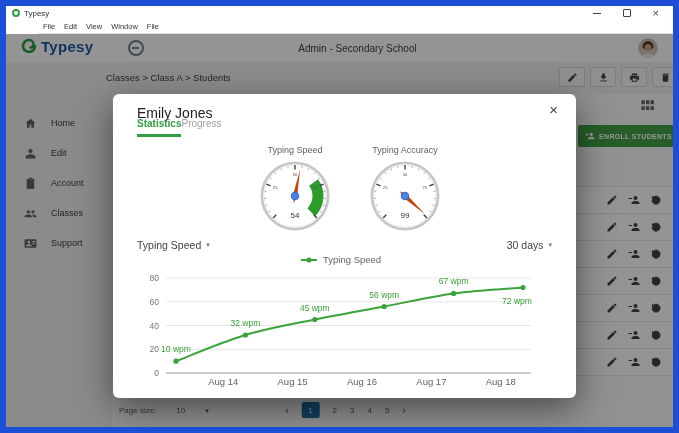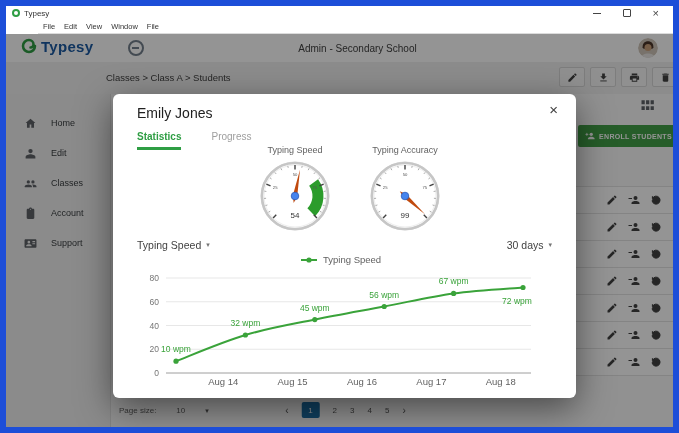--- a/index.html
+++ b/index.html
@@ -57,21 +57,21 @@
   .page-num { font-size:8px; color:#555; }
   .page-num.active { width:18px; height:16px; background:#1d6fa5; border-radius:2px; color:#fff; display:flex; align-items:center; justify-content:center; }
   .page-arrow { font-size:10px; color:#555; }
 
   .overlay { position:absolute; left:0; top:0; width:100%; height:100%; background:rgba(0,0,0,.42); z-index:5; }
 
   
   .modal { position:absolute; left:107px; top:60px; width:463px; height:304px; background:#fff; border-radius:6px; box-shadow:0 10px 35px rgba(0,0,0,.5); z-index:10; }
   .m-title { position:absolute; left:24px; top:11px; font-size:14px; color:#212121; font-weight:500; }
   .m-close { position:absolute; right:18px; top:8px; font-size:15px; color:#424242; line-height:16px; }
-  .m-tabs { position:absolute; left:24px; top:37px; display:flex; gap:30px; }
+  .m-tabs { position:absolute; left:24px; top:24px; display:flex; }
   .m-tab { font-size:10px; color:#9e9e9e; padding-bottom:5px; }
   .m-tab.active { color:#2f9e44; font-weight:bold; border-bottom:3px solid #2f9e44; }
   .gauge-block { position:absolute; top:51px; width:120px; text-align:center; }
   .gauge-title { font-size:9px; color:#616161; margin-bottom:1px; }
   .m-dd { position:absolute; top:145px; font-size:10.5px; color:#424242; display:flex; align-items:center; gap:5px; }
   .m-dd .caret { font-size:7px; color:#757575; }
   .m-dd-left { left:24px; }
   .m-dd-right { right:24px; }
   .chart-wrap { position:absolute; left:8px; top:158px; width:447px; height:140px; }
 </style>
@@ -168,35 +168,35 @@
             <svg viewBox="0 0 24 24">
               <circle cx="12" cy="7.5" r="4"></circle>
               <path d="M12 13.5c-3.3 0-9 1.7-9 5V21h18v-2.5c0-3.3-5.7-5-9-5z"></path>
             </svg>
           </span>
           <span class="side-label">Edit</span>
         </div>
         <div class="side-item">
           <span style="display:flex">
             <svg viewBox="0 0 24 24">
+              <path d="M17 3h-2.2c-.4-1.2-1.5-2-2.8-2s-2.4.8-2.8 2H7c-1.1 0-2 .9-2 2v15c0 1.1.9 2 2 2h10c1.1 0 2-.9 2-2V5c0-1.1-.9-2-2-2zm-5 0c.6 0 1 .4 1 1s-.4 1-1 1-1-.4-1-1 .4-1 1-1z"></path>
+            </svg>
+          </span>
+          <span class="side-label">Account</span>
+        </div>
+        <div class="side-item">
+          <span style="display:flex">
+            <svg viewBox="0 0 24 24">
               <circle cx="8" cy="9" r="3"></circle>
               <circle cx="16.5" cy="9" r="3"></circle>
               <path d="M8 13.8c-2.7 0-6.5 1.4-6.5 3.2v2h13v-2c0-1.8-3.8-3.2-6.5-3.2z"></path>
               <path d="M16.5 13.8c-.5 0-1.1.1-1.7.2 1.2.8 1.7 1.8 1.7 3v2h6.5v-2c0-1.8-3.8-3.2-6.5-3.2z"></path>
             </svg>
           </span>
           <span class="side-label">Classes</span>
-        </div>
-        <div class="side-item">
-          <span style="display:flex">
-            <svg viewBox="0 0 24 24">
-              <path d="M17 3h-2.2c-.4-1.2-1.5-2-2.8-2s-2.4.8-2.8 2H7c-1.1 0-2 .9-2 2v15c0 1.1.9 2 2 2h10c1.1 0 2-.9 2-2V5c0-1.1-.9-2-2-2zm-5 0c.6 0 1 .4 1 1s-.4 1-1 1-1-.4-1-1 .4-1 1-1z"></path>
-            </svg>
-          </span>
-          <span class="side-label">Account</span>
         </div>
         <div class="side-item">
           <span style="display:flex">
             <svg viewBox="0 0 24 24">
               <path d="M21 4H3c-1.1 0-2 .9-2 2v12c0 1.1.9 2 2 2h18c1.1 0 2-.9 2-2V6c0-1.1-.9-2-2-2zM9 7a2.5 2.5 0 1 1 0 5 2.5 2.5 0 0 1 0-5zm5 10H4v-1c0-1.7 3.3-2.5 5-2.5s5 .8 5 2.5v1zm6.5-3.5h-5v-2h5v2zm0-4h-5v-2h5v2z"></path>
             </svg>
           </span>
           <span class="side-label">Support</span>
         </div>
       </div>

